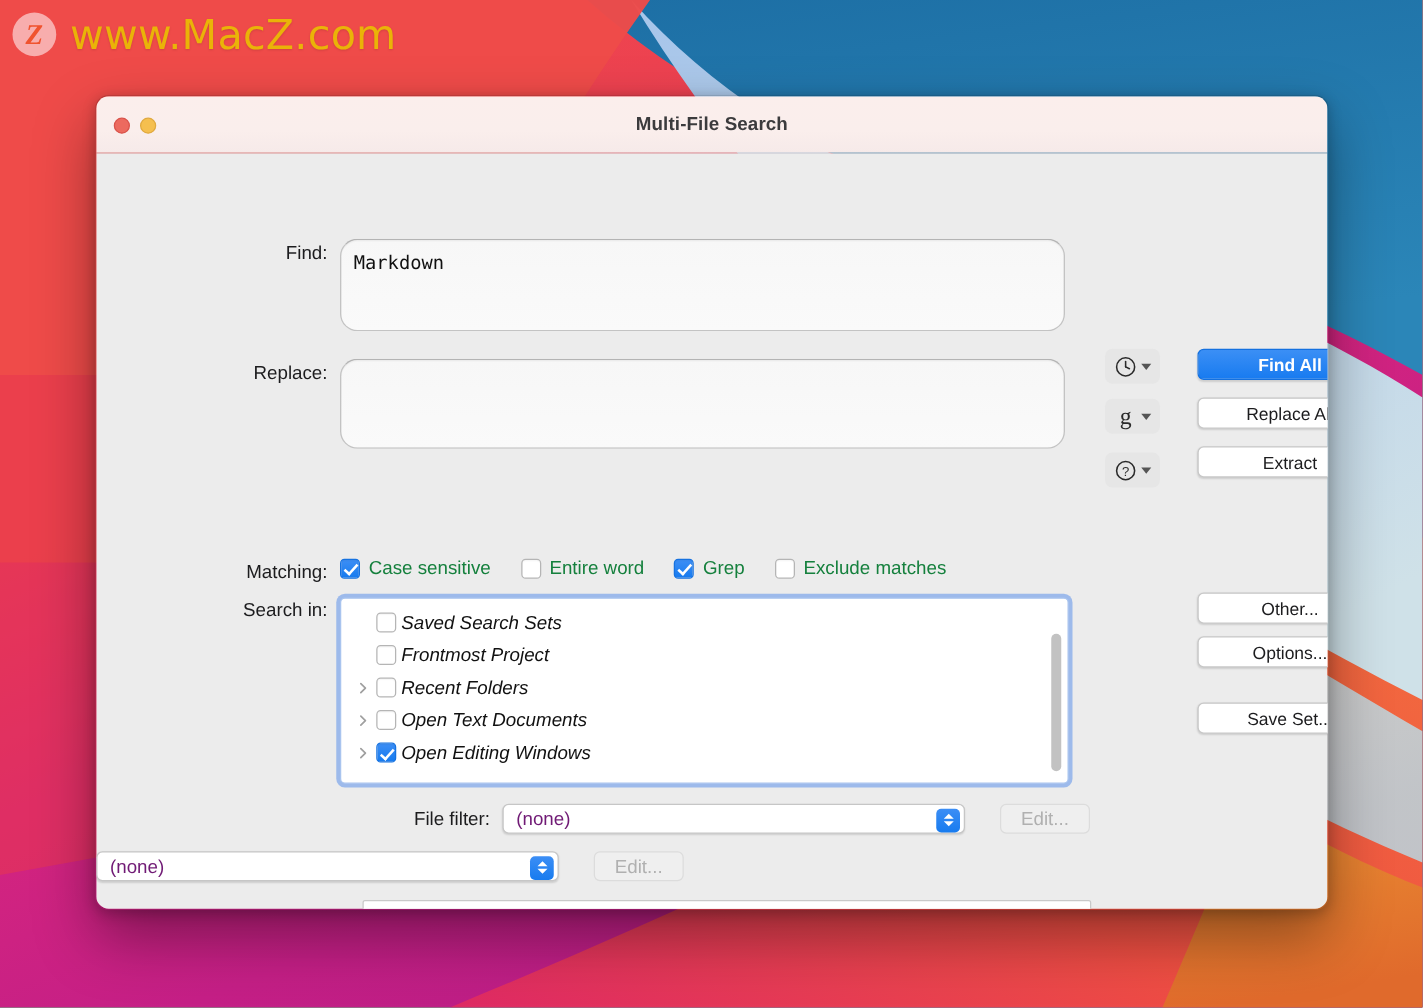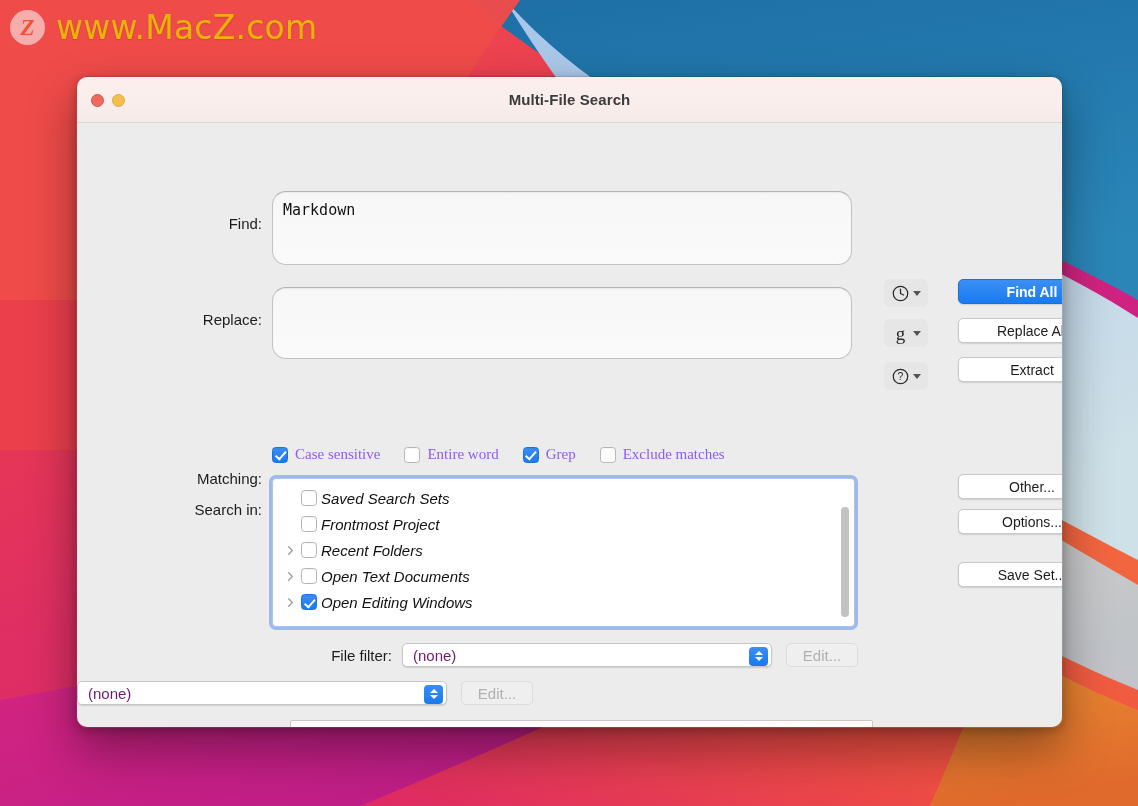--- a/index.html
+++ b/index.html
@@ -73,21 +73,21 @@
 
   
   .label {
     font-size:15px; color:#1c1c1e; text-align:right;
   }
 
   
   .field-row { position:absolute; display:flex; align-items:flex-start; }
   #row-find    { left:0; top:68px; }
   #row-replace { left:0; top:164px; }
-  .field-label { width:195px; padding-right:10px; padding-top:3px;margin-top:21px; }
+  .field-label { width:195px; padding-right:10px; padding-top:3px; }
   .textarea {
     width:580px;
     background:linear-gradient(180deg,#f7f7f7,#fafafa);
     border:1px solid #c3c3c3;
     border-top-color:#b4b4b4;
     border-radius:14px;
     box-shadow:inset 0 1px 1px rgba(0,0,0,.05);
     padding:9px 10px;
     overflow:hidden;
   }
@@ -165,21 +165,21 @@
     background:linear-gradient(180deg,#3c8ef5,#177bef);
     border-color:#1672e0;
   }
   .box.on::after {
     content:"";
     position:absolute; left:4.5px; top:1.5px;
     width:4px; height:8.5px;
     border:solid #fff; border-width:0 2px 2px 0;
     transform:rotate(42deg);
   }
-  .chk .txt { font-size:15px; color:#8b5cf6; white-space:nowrap;font-family:Liberation Serif, serif; }
+  .chk .txt { font-size:15px; color:#15803d; white-space:nowrap; }
 
   
   #row-searchin { position:absolute; left:0; top:355px; display:flex; align-items:flex-start; }
   #listbox {
     width:583px; height:149px;
     background:#fff;
     border-radius:4px;
     border:1px solid #a9c4ee;
     box-shadow:0 0 0 3px rgba(92,146,235,.55);
     position:relative;
@@ -231,21 +231,21 @@
     display:flex; flex-direction:column; align-items:center; justify-content:center; gap:2.5px;
   }
   .stepper .ch {
     width:0;height:0;
     border-left:4px solid transparent;
     border-right:4px solid transparent;
   }
   .stepper .up   { border-bottom:4.5px solid #fff; }
   .stepper .down { border-top:4.5px solid #fff; }
   .editbtn {
-    margin-left:14px;
+    margin-left:28px;
     width:72px; height:24px;
     border-radius:5px;
     background:#efefef;
     border:.5px solid #dcdcdc;
     display:flex; align-items:center; justify-content:center;
     font-size:15px; color:#b0b0b0;
     cursor:default;
   }
 
   

